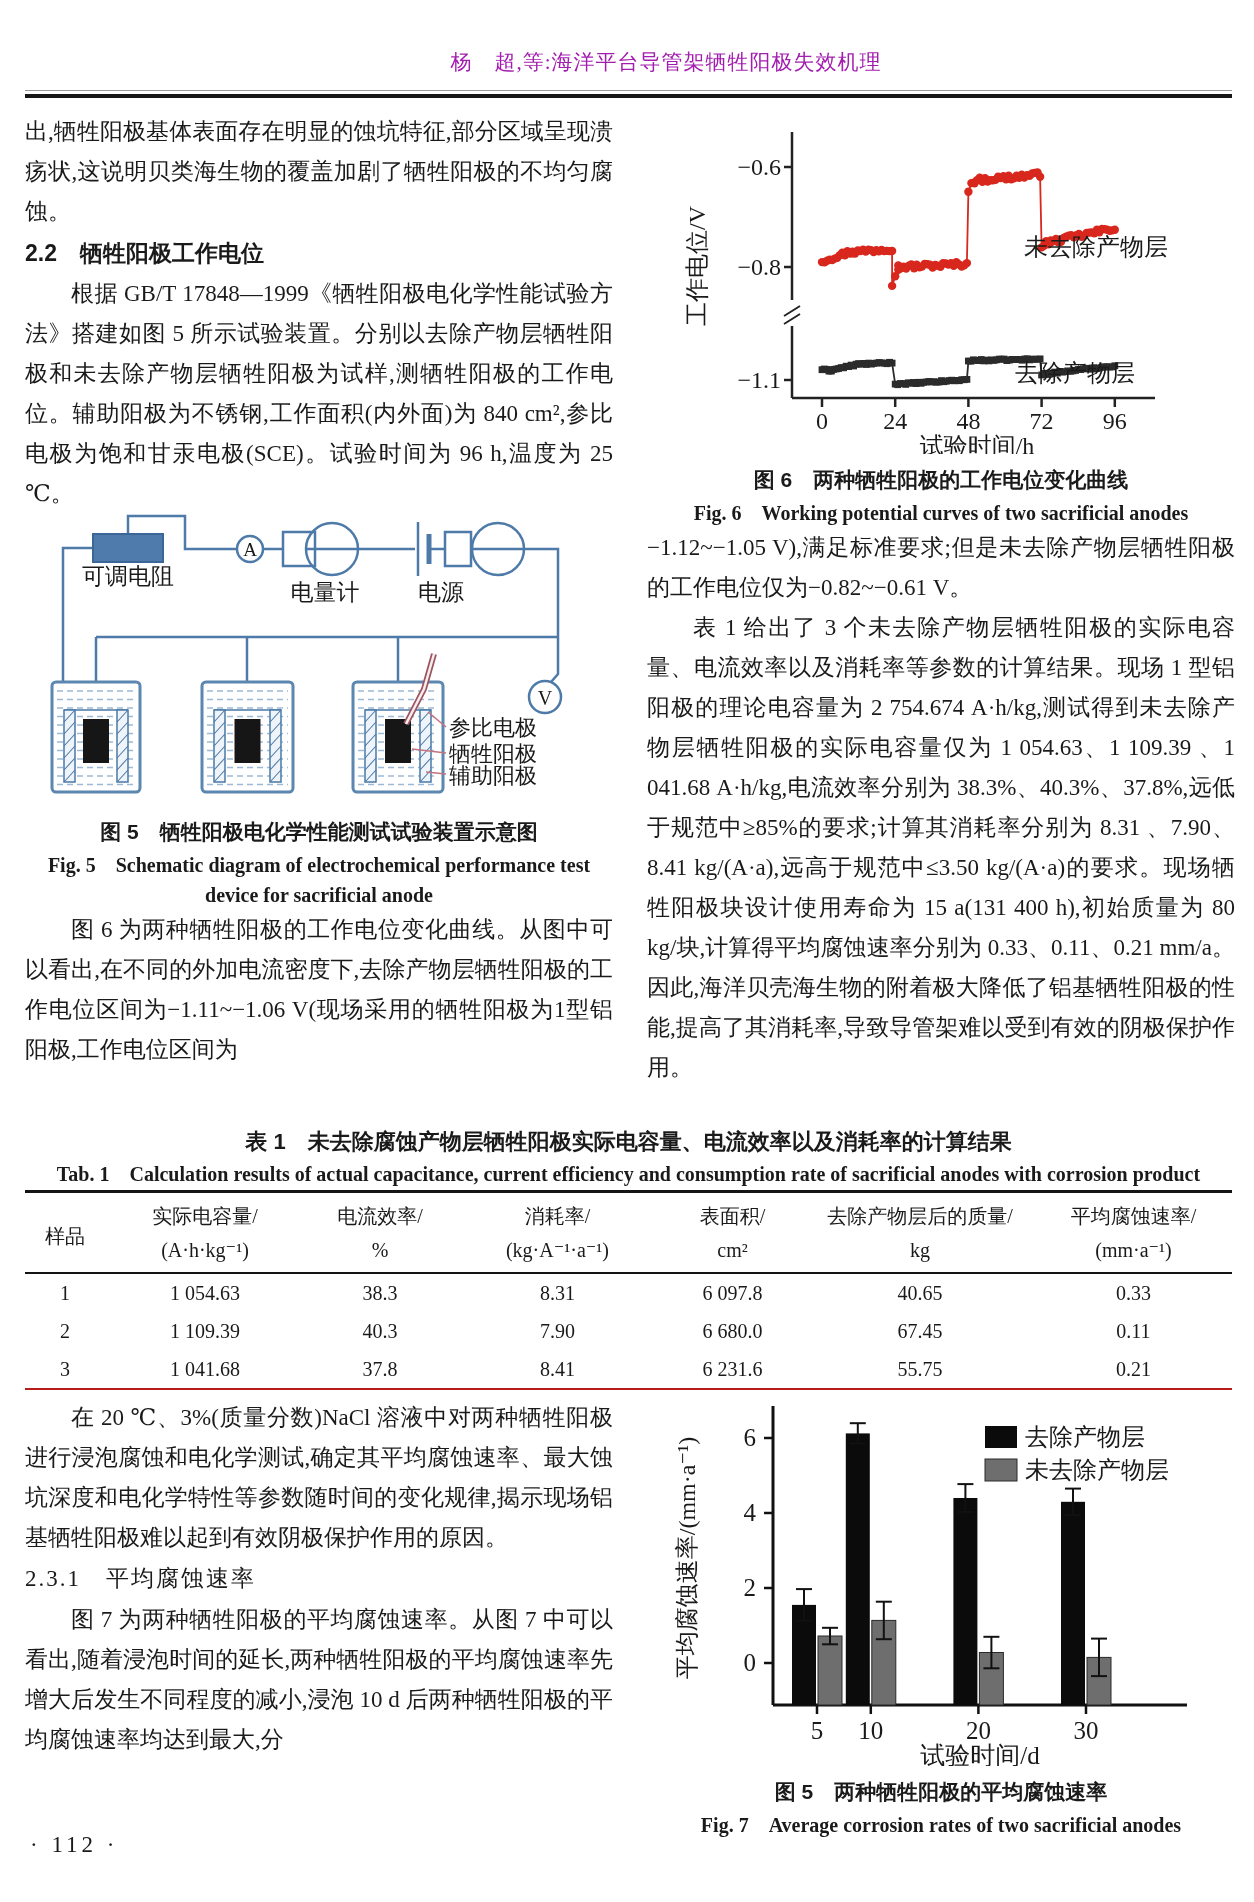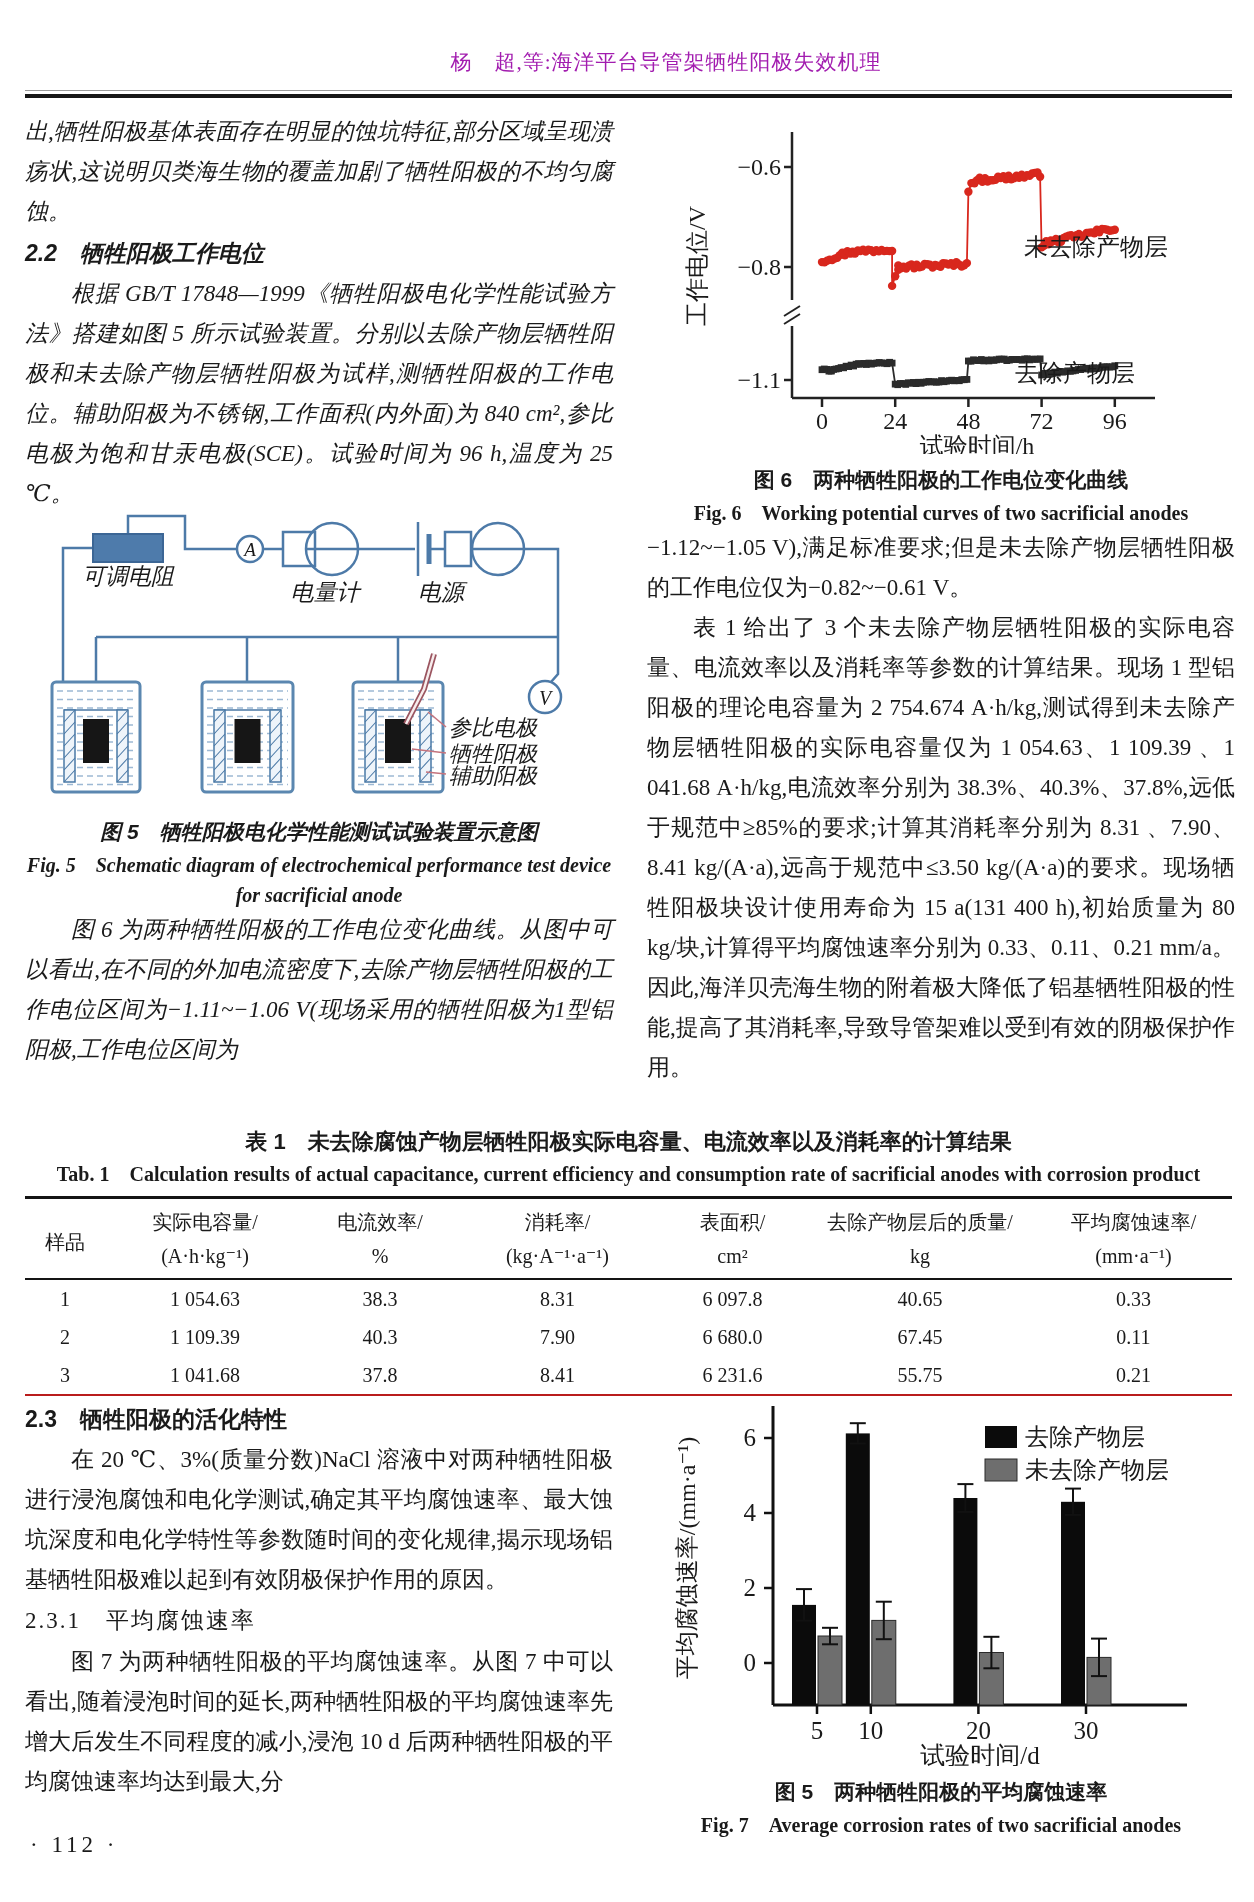--- a/index.html
+++ b/index.html
@@ -10,21 +10,21 @@
   }
   .running-head{
     position:absolute; top:48px; left:0; width:100%;
     text-align:center; font-size:21px; letter-spacing:1px; color:#a21caf;padding-left:39px;
   }
   .head-rule{
     position:absolute; left:25px; top:90px; width:1207px; height:3px;
     border-top:1px solid #9a9a9a; border-bottom:4px solid #161616;
   }
   .col{ position:absolute; width:588px; }
-  #col-left{ left:25px; top:112px;font-style:italic; }
+  #col-left{ left:25px; top:112px; }
   #col-right{ left:647px; top:116px; }
   #col-left-bottom{ left:25px; top:1398px; }
   #col-right-bottom{ left:647px; top:1398px; }
   p.body{
     font-size:23px; line-height:40px; text-align:justify; margin:0;
     overflow-wrap:anywhere;
   }
   p.indent{ text-indent:2em; }
   .h-zh{
     font-family:"Liberation Sans","DejaVu Sans",sans-serif;
@@ -39,21 +39,21 @@
   }
   .cap-en{
     font-weight:700; font-size:20px; line-height:30px; text-align:center; margin-top:2px;
   }
   .table-block{ position:absolute; left:25px; top:1126px; width:1207px; }
   .tbl-title-zh{
     font-family:"Liberation Sans","DejaVu Sans",sans-serif;
     font-weight:700; font-size:22px; line-height:32px; text-align:center;
   }
   .tbl-title-en{
-    font-weight:700; font-size:20px; line-height:32px; text-align:center; margin-bottom:6px;
+    font-weight:700; font-size:20px; line-height:32px; text-align:center; 
   }
   #table1{
     width:100%; border-collapse:collapse; table-layout:fixed;
     border-top:3px solid #141414; border-bottom:2px solid #b91c1c;
     font-size:20px;
   }
   #table1 th{ font-weight:normal; text-align:center; padding:3px 2px; line-height:28px; }
   #table1 thead tr.units th{ border-bottom:2px solid #141414; padding-bottom:8px; }
   #table1 thead tr.names th{ padding-top:9px; }
   #table1 th.sample{ border-bottom:2px solid #141414; }
@@ -561,21 +561,20 @@
             <td>8.41</td>
             <td>6 231.6</td>
             <td>55.75</td>
             <td>0.21</td>
           </tr>
         </tbody>
       </table>
   </div>
 
   <div class="col" id="col-left-bottom">
-    <div class="h-zh">2.3　牺牲阳极的活化特性</div>
     <p class="body indent">在 20 ℃、3%(质量分数)NaCl 溶液中对两种牺牲阳极进行浸泡腐蚀和电化学测试,确定其平均腐蚀速率、最大蚀坑深度和电化学特性等参数随时间的变化规律,揭示现场铝基牺牲阳极难以起到有效阴极保护作用的原因。</p>
     <div class="h-sub">2.3.1　平均腐蚀速率</div>
     <p class="body indent">图 7 为两种牺牲阳极的平均腐蚀速率。从图 7 中可以看出,随着浸泡时间的延长,两种牺牲阳极的平均腐蚀速率先增大后发生不同程度的减小,浸泡 10 d 后两种牺牲阳极的平均腐蚀速率均达到最大,分</p>
   </div>
 
   <div class="col" id="col-right-bottom">
     <svg id="fig7-svg" width="585" height="368" viewBox="0 0 585 368">
         <g stroke="#111" stroke-width="3" fill="none">
           <path d="M126,8 V307"></path>
           <path d="M126,307 H540"></path>

